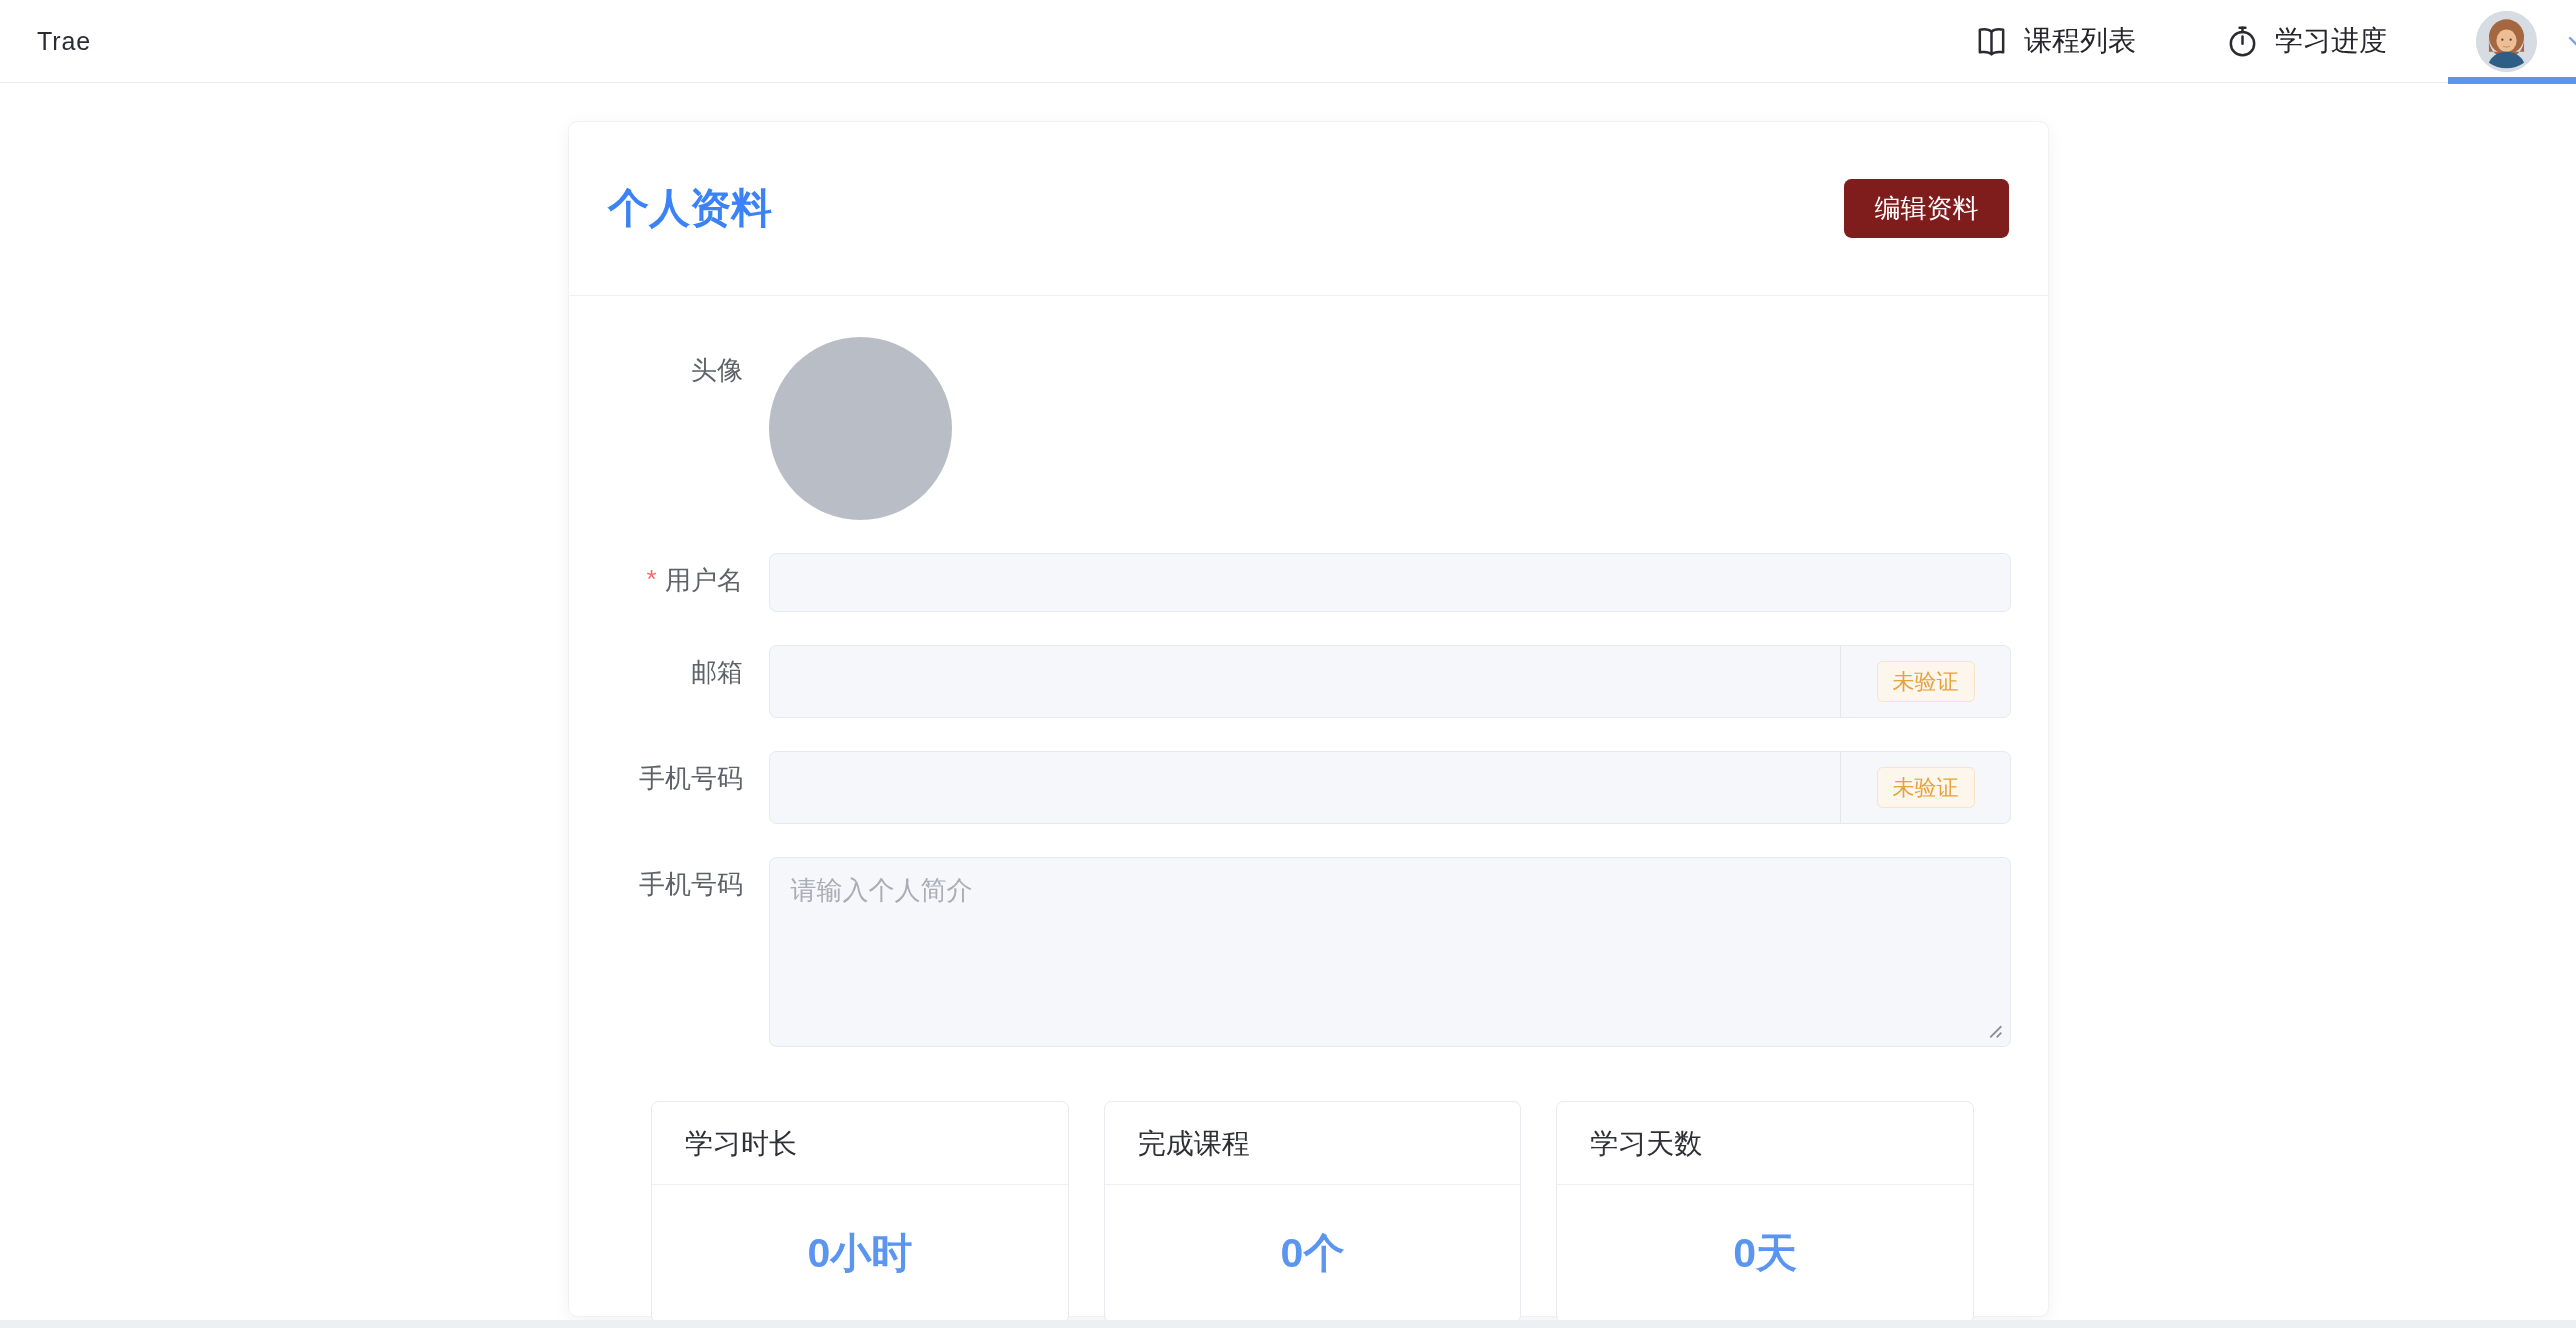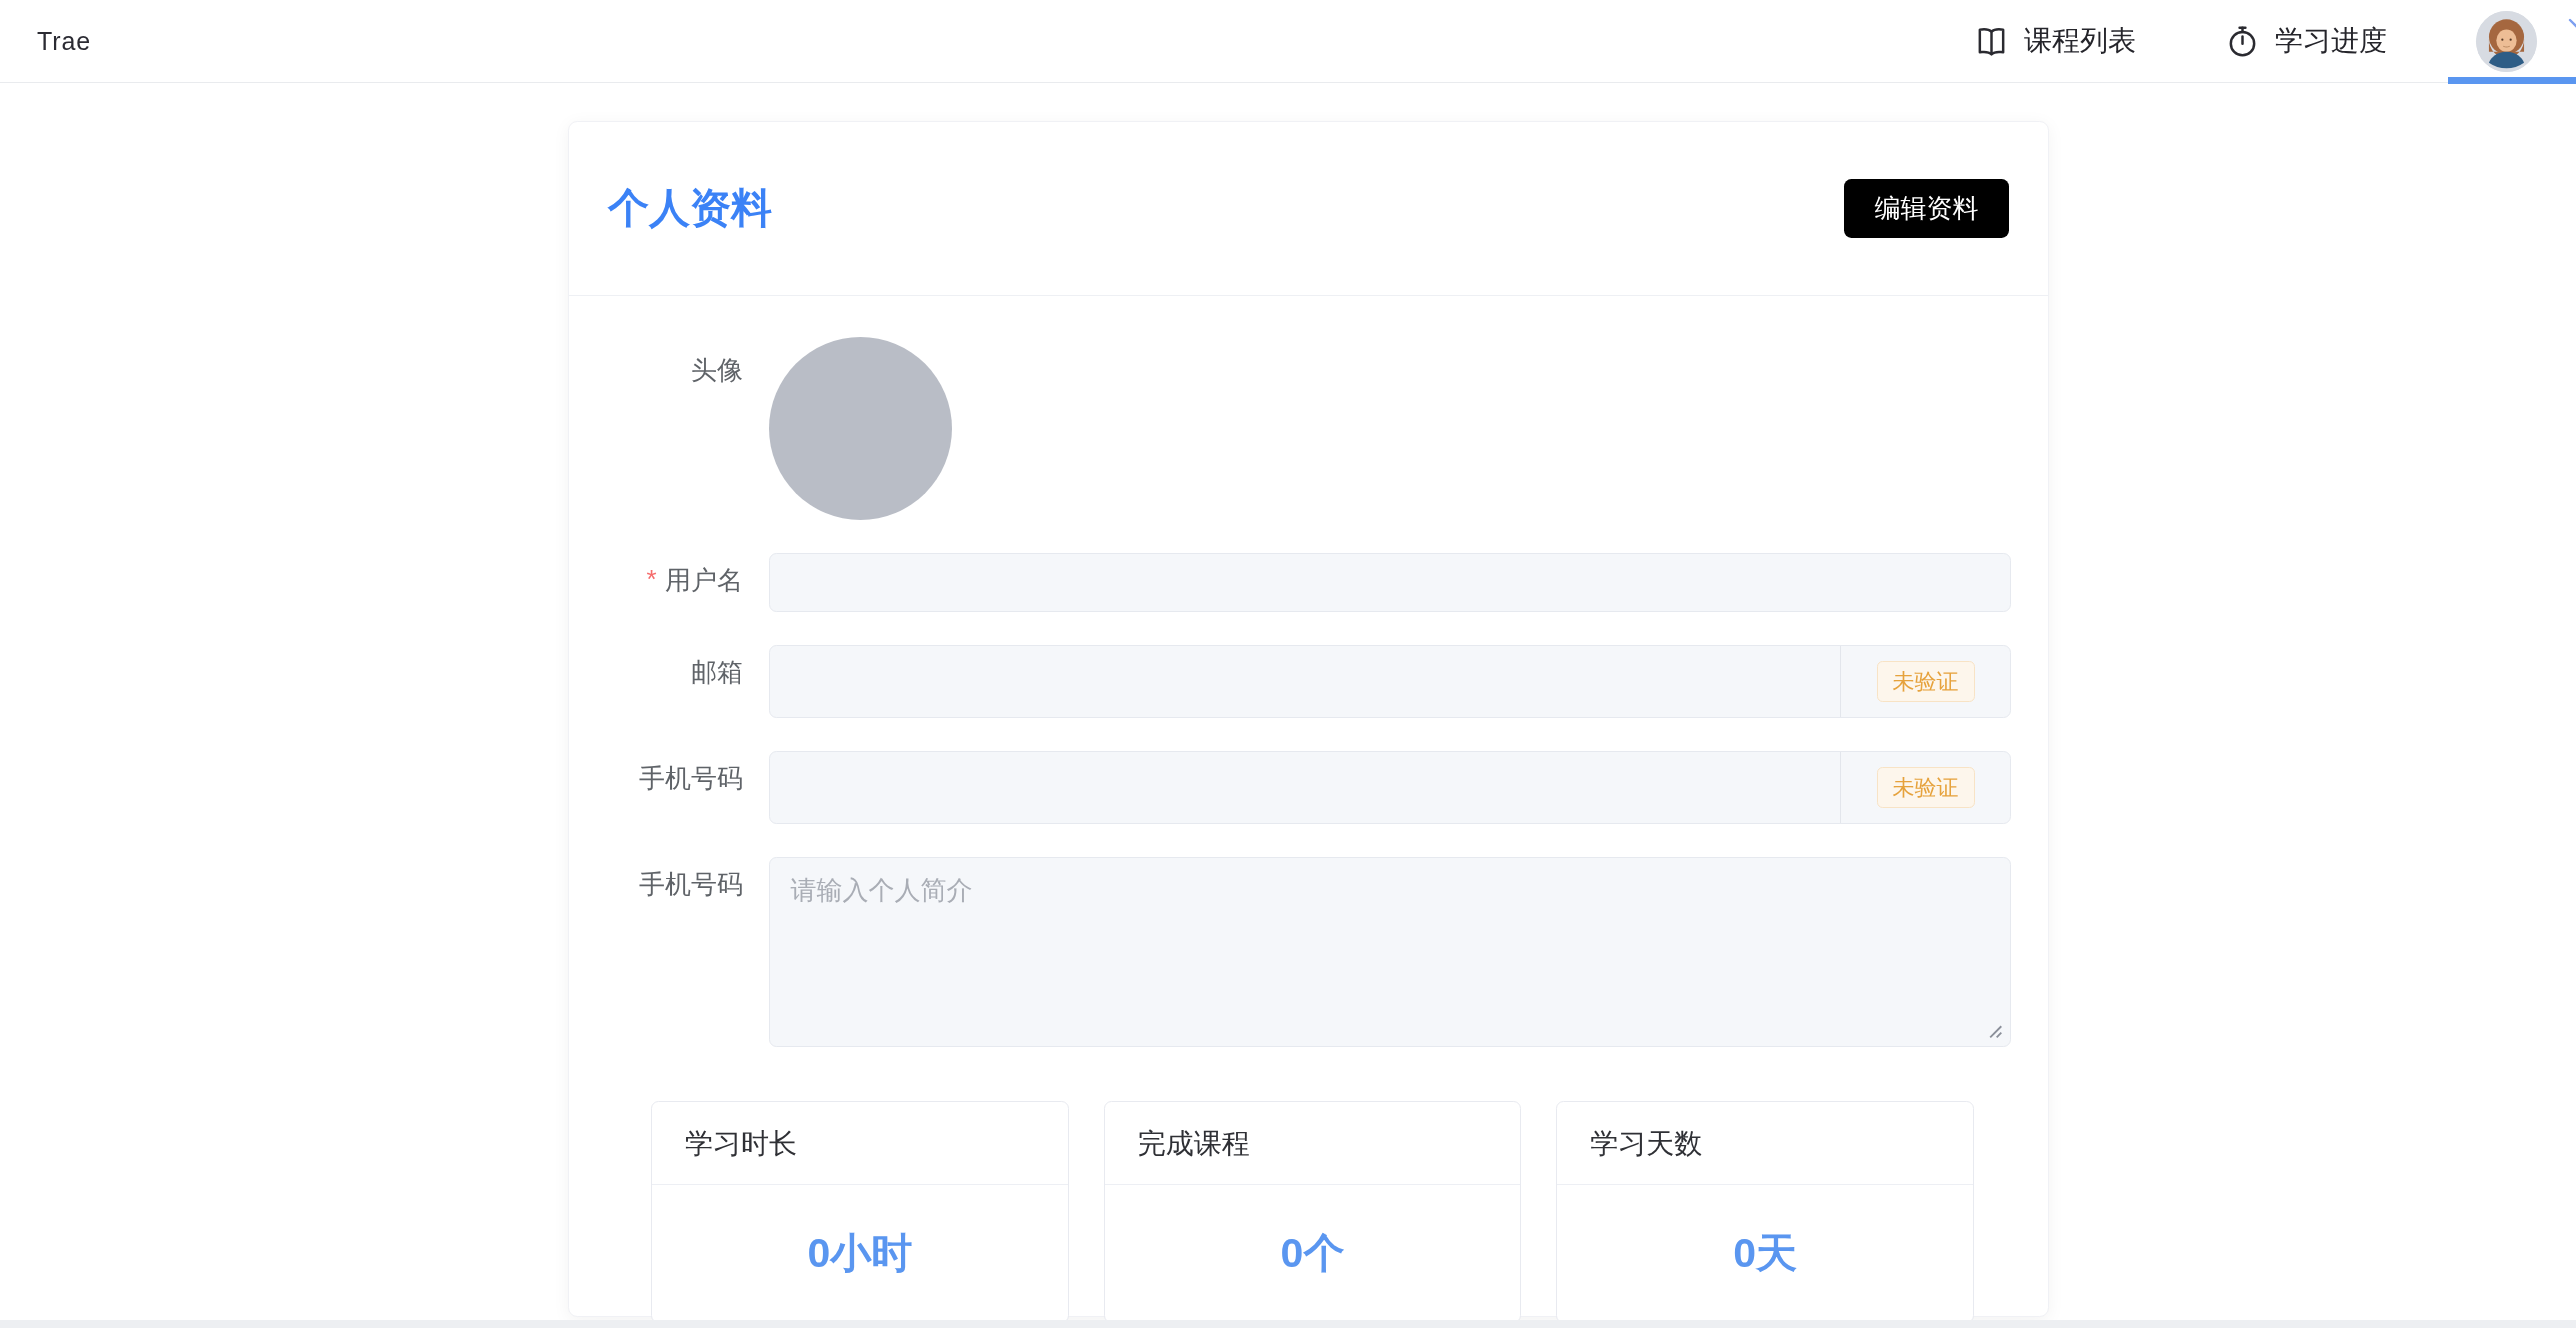--- a/index.html
+++ b/index.html
@@ -14,21 +14,21 @@
   
   .header {
     height: 83px;
     border-bottom: 1.9px solid #e9ebee;
     display: flex;
     align-items: center;
     padding: 0 0 0 37px;
     position: relative;
   }
   .brand { font-size: 25px; color: #2b2b33; letter-spacing: 0.9px; }
-  .nav { margin-left: auto; display: flex; }
+  .nav { margin-left: auto; display: flex; align-items: center; }
   .nav-item {
     display: flex; align-items: center;
     font-size: 28px; color: #25252b;
     cursor: pointer;
     margin-right: 89px;
   }
   .nav-item .nav-icon { width: 35px; height: 35px; margin-right: 15px; }
   .avatar-wrap {
     width: 61px; height: 61px; border-radius: 50%;
     overflow: hidden; background: #d7dbe2;
@@ -62,21 +62,21 @@
     height: 174px;
     border-bottom: 1.9px solid #eef0f4;
     display: flex; align-items: center;
     padding: 0 39px;
   }
   .card-title { font-size: 41px; font-weight: bold; color: #3b82f6; }
   .edit-btn {
     margin-left: auto;
     min-width: 165px; height: 59px;
     padding: 0 28px;
-    background: #000000;
+    background: #7f1d1d;
     border: none; border-radius: 7.4px;
     color: #ffffff; font-size: 26px;
     font-family: inherit;
     cursor: pointer;
   }
 
   
   .form { padding: 41px 37px 0 41px; }
   .form-row { display: flex; margin-bottom: 33px; }
   .form-label {

